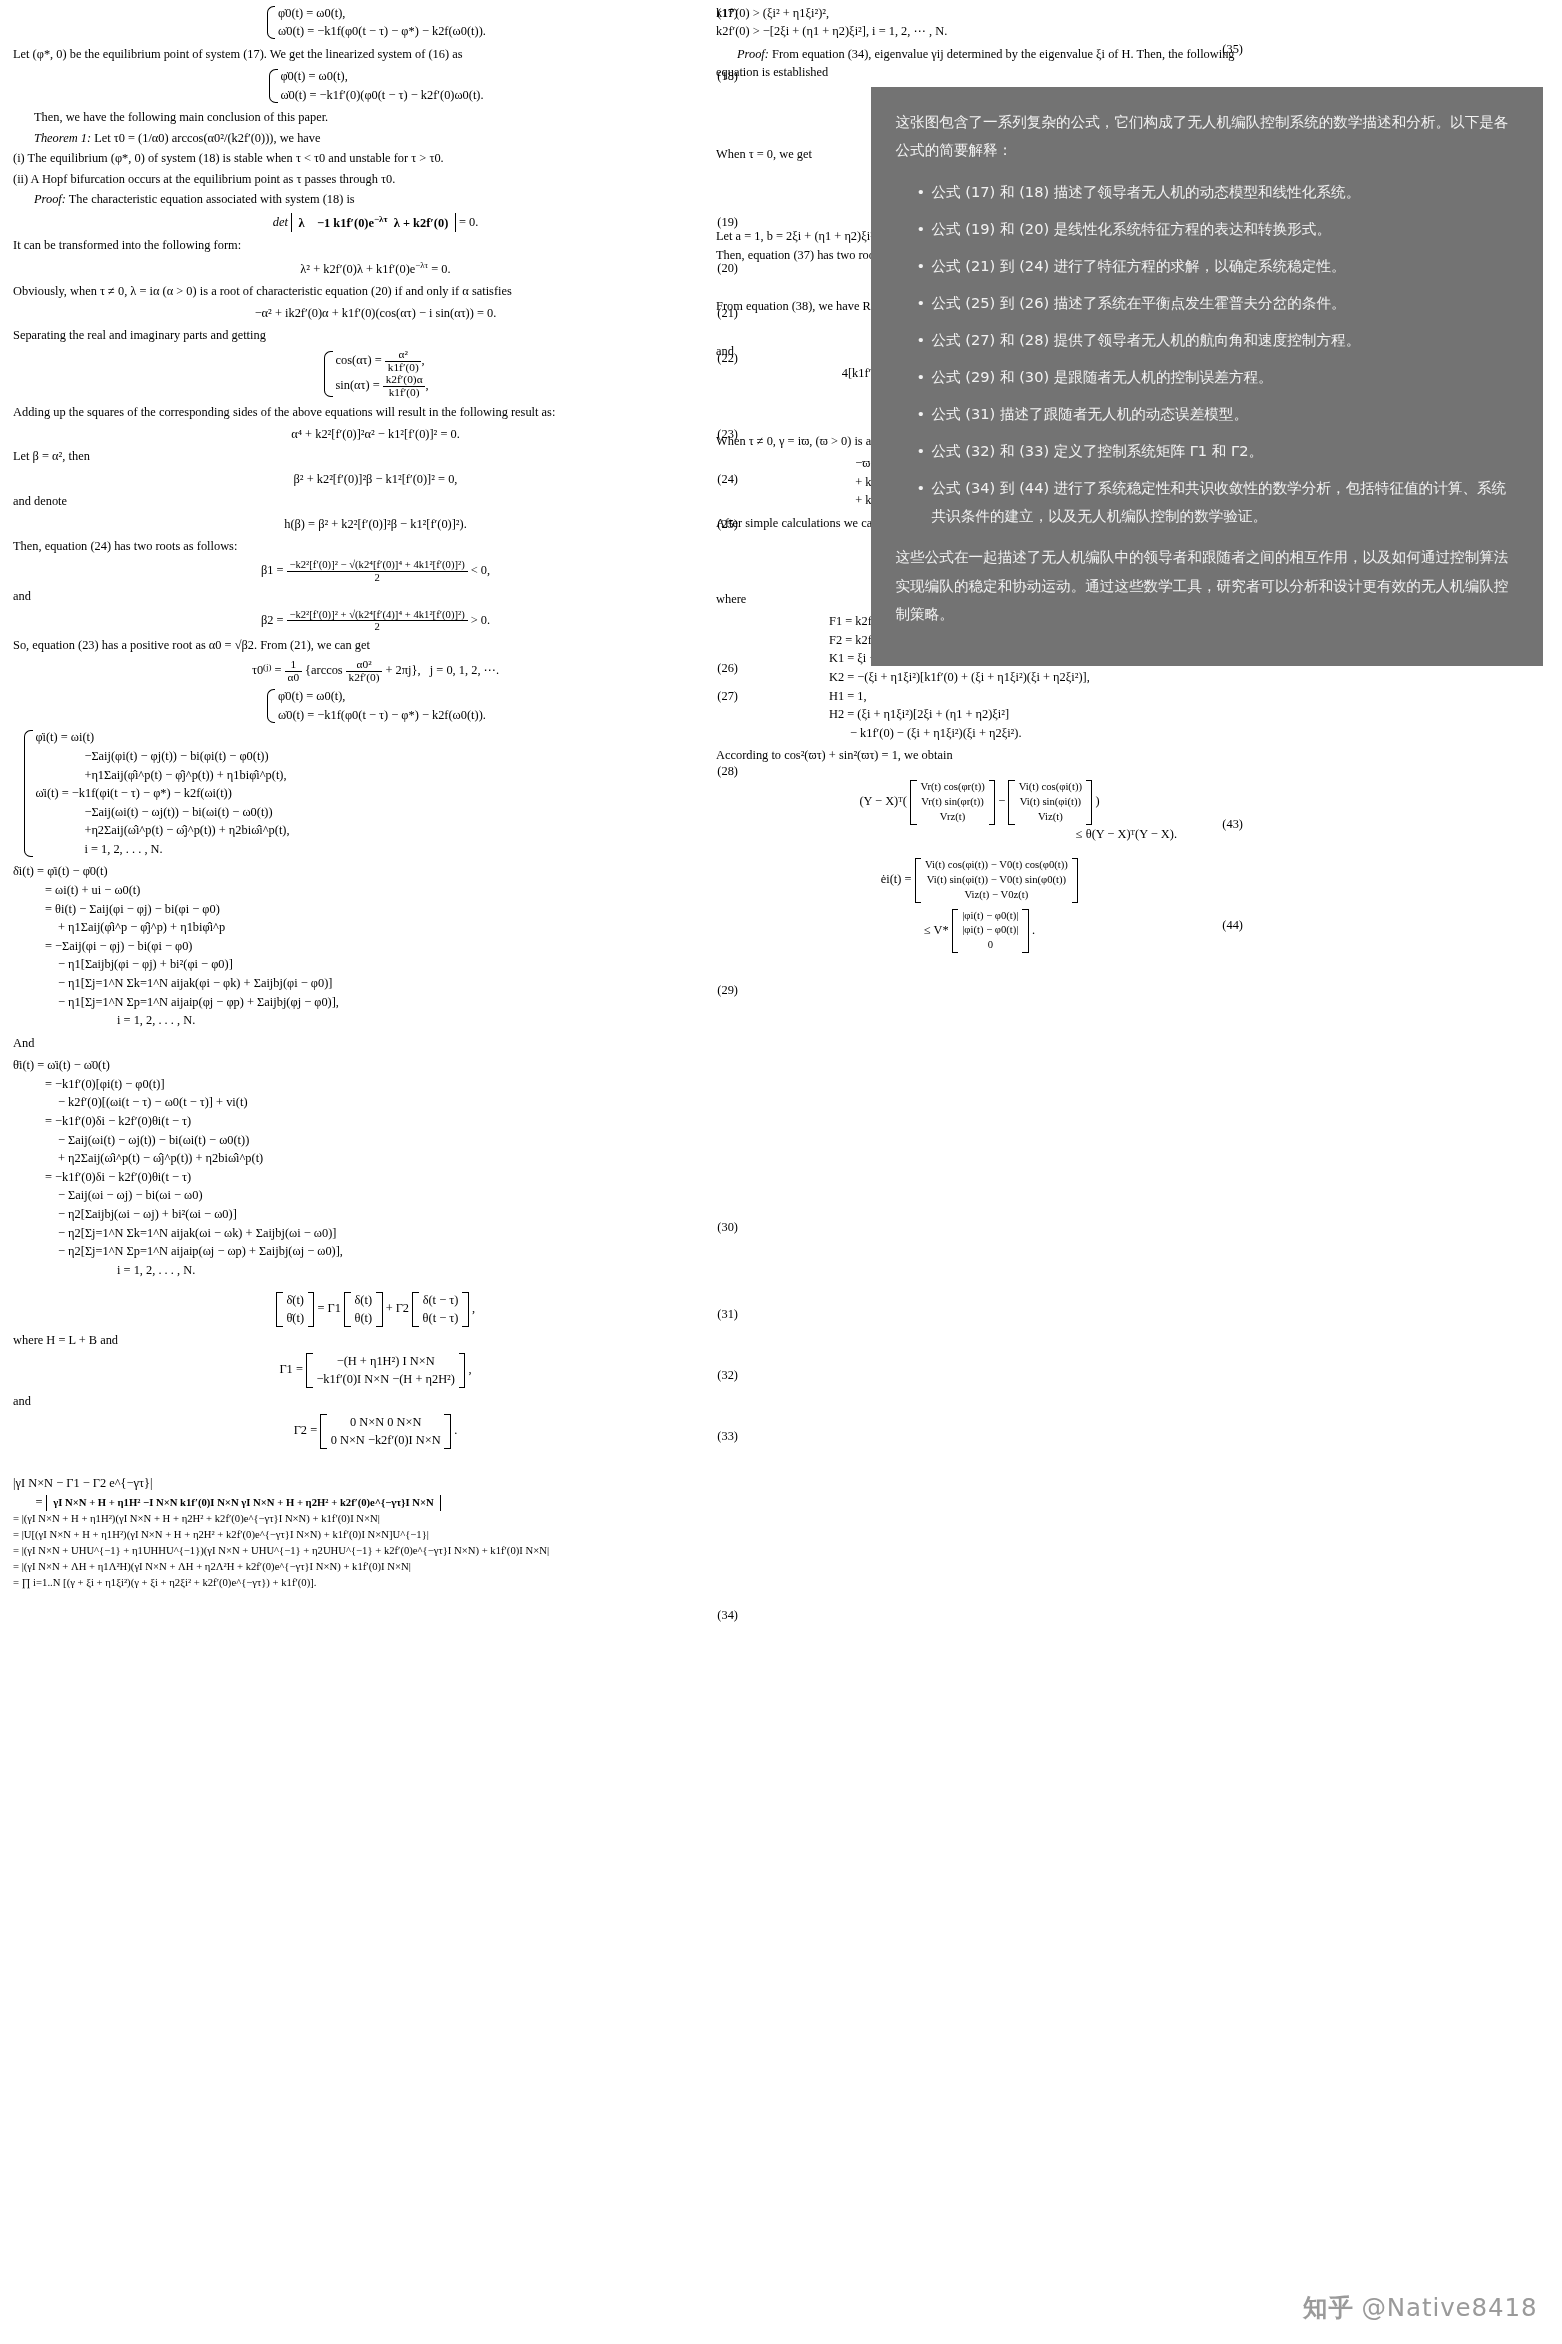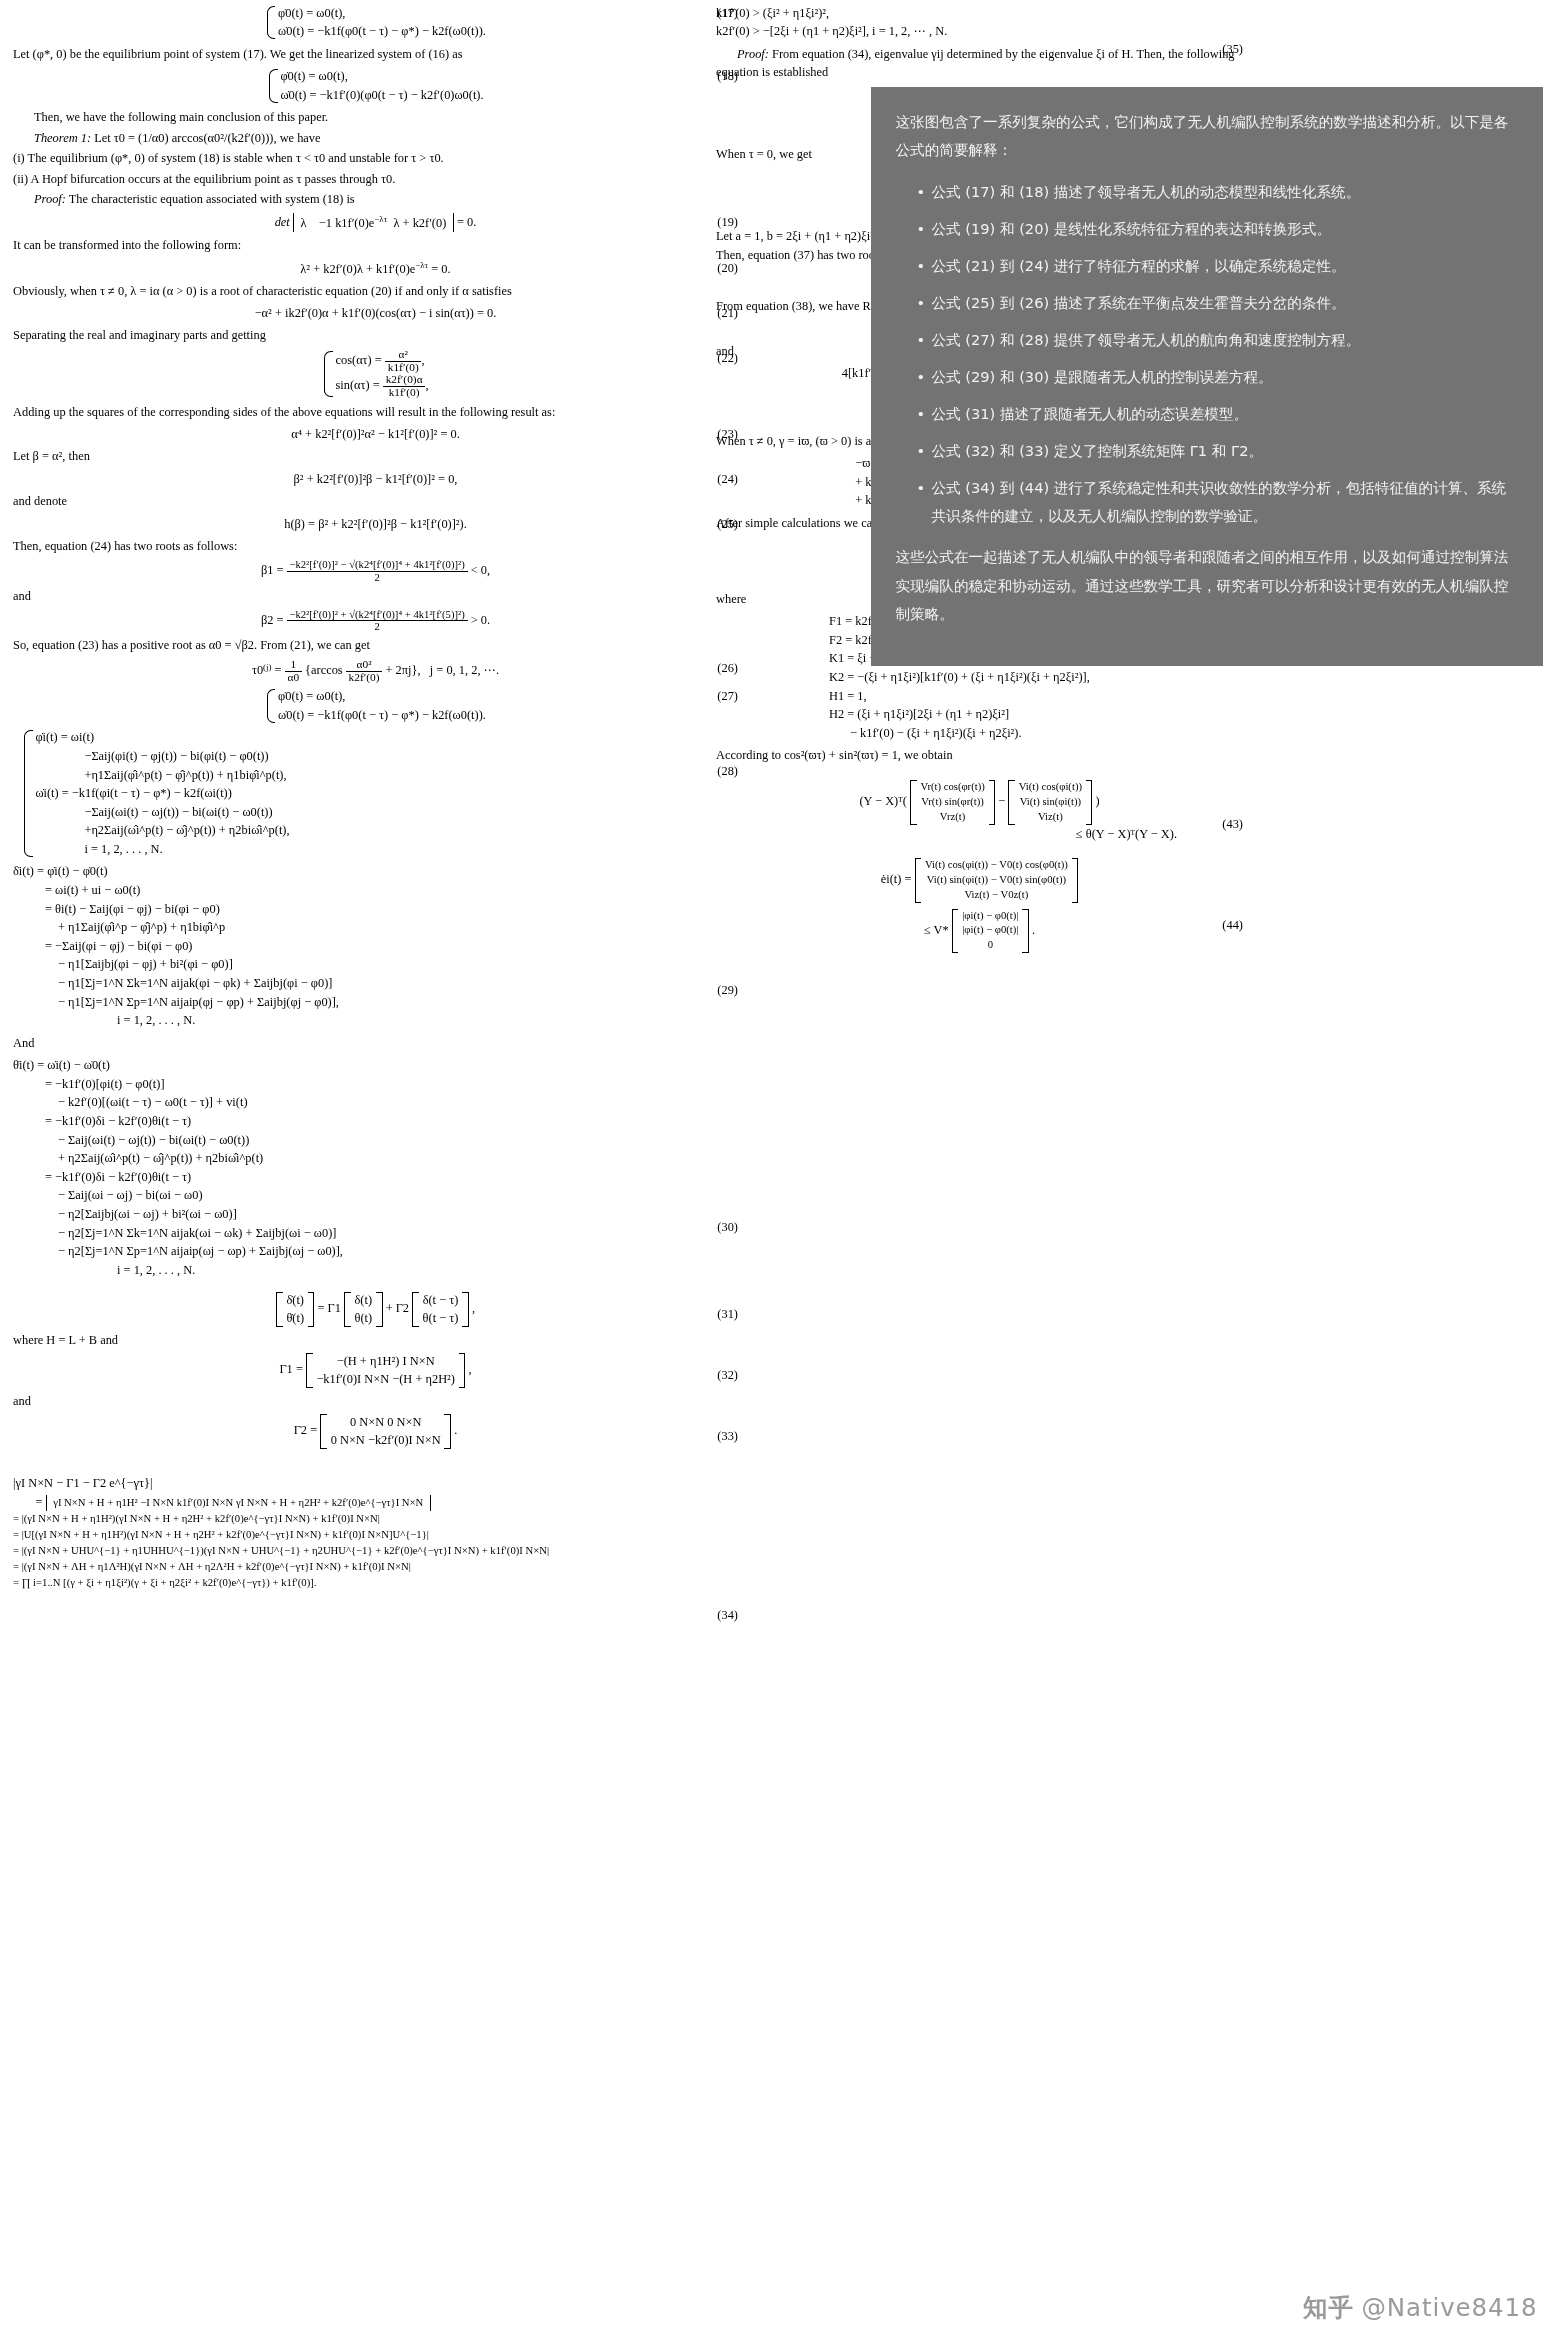--- a/index.html
+++ b/index.html
@@ -74,20 +74,21 @@
   }
   .matrix:before{left:0;border-right:none;}
   .matrix:after{right:0;border-left:none;}
   .matrix .row{ display:block; white-space:nowrap; line-height:1.4;}
   .det{
     display:inline-block;
     position:relative;
     padding:0 7.5px;
     vertical-align:middle;
     text-align:center;
+    font-weight:bold;
   }
   .det:before,.det:after{
     content:"";
     position:absolute; top:0;bottom:0; width:0.9px; background:#000;
   }
   .det:before{left:0;}
   .det:after{right:0;}
 
   
   .annot{
@@ -246,21 +247,21 @@
         <span class="den">2</span>
       </span>
       <span>&lt; 0,</span>
     </div>
 
     <p class="tight">and</p>
 
     <div class="eqline center">
       <span>β2 =</span>
       <span class="frac small">
-        <span class="num">−k2²[f′(0)]² + √(k2⁴[f′(0)]⁴ + 4k1²[f′(5)]²)</span>
+        <span class="num">−k2²[f′(0)]² + √(k2⁴[f′(4)]⁴ + 4k1²[f′(0)]²)</span>
         <span class="den">2</span>
       </span>
       <span>&gt; 0.</span>
     </div>
 
     <p class="tight">So, equation (23) has a positive root as α0 = √β2. From (21), we can get</p>
 
     <div class="eqline center">
       <span>τ0</span><span class="sup">(j)</span>
       <span>=</span>

